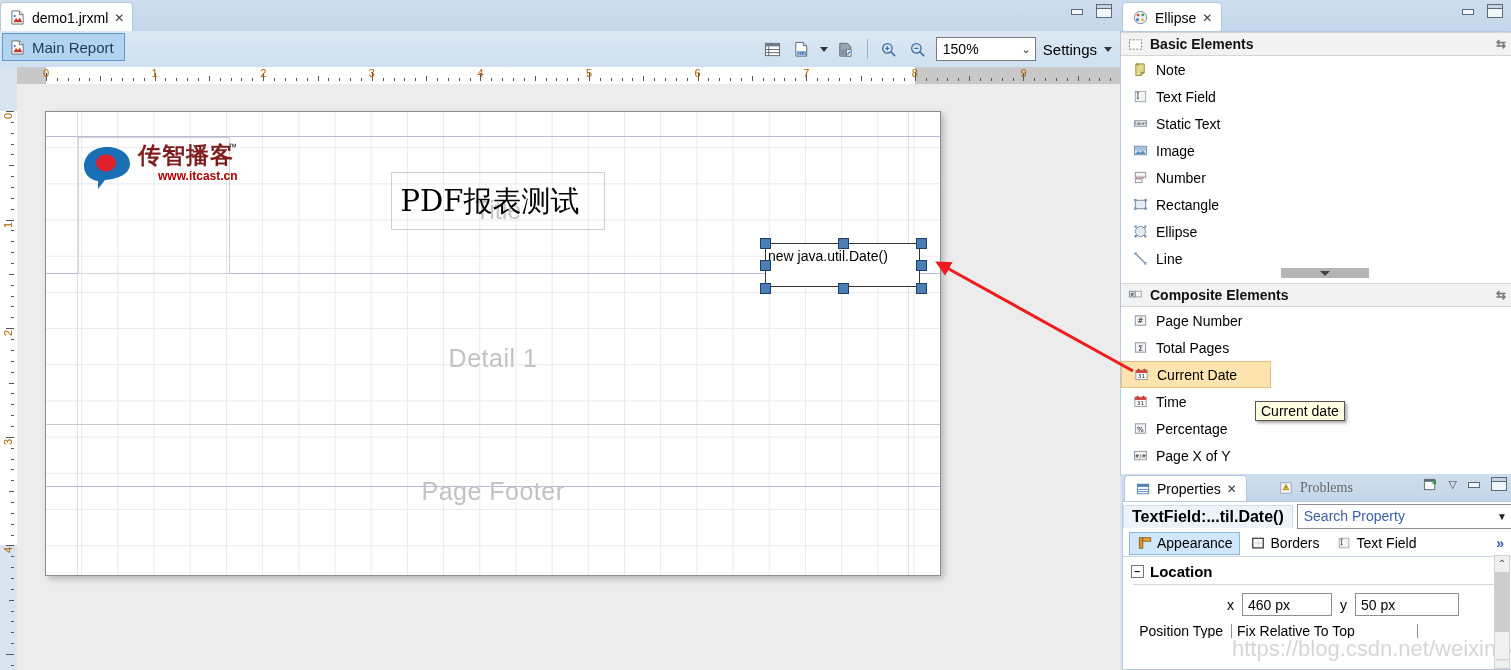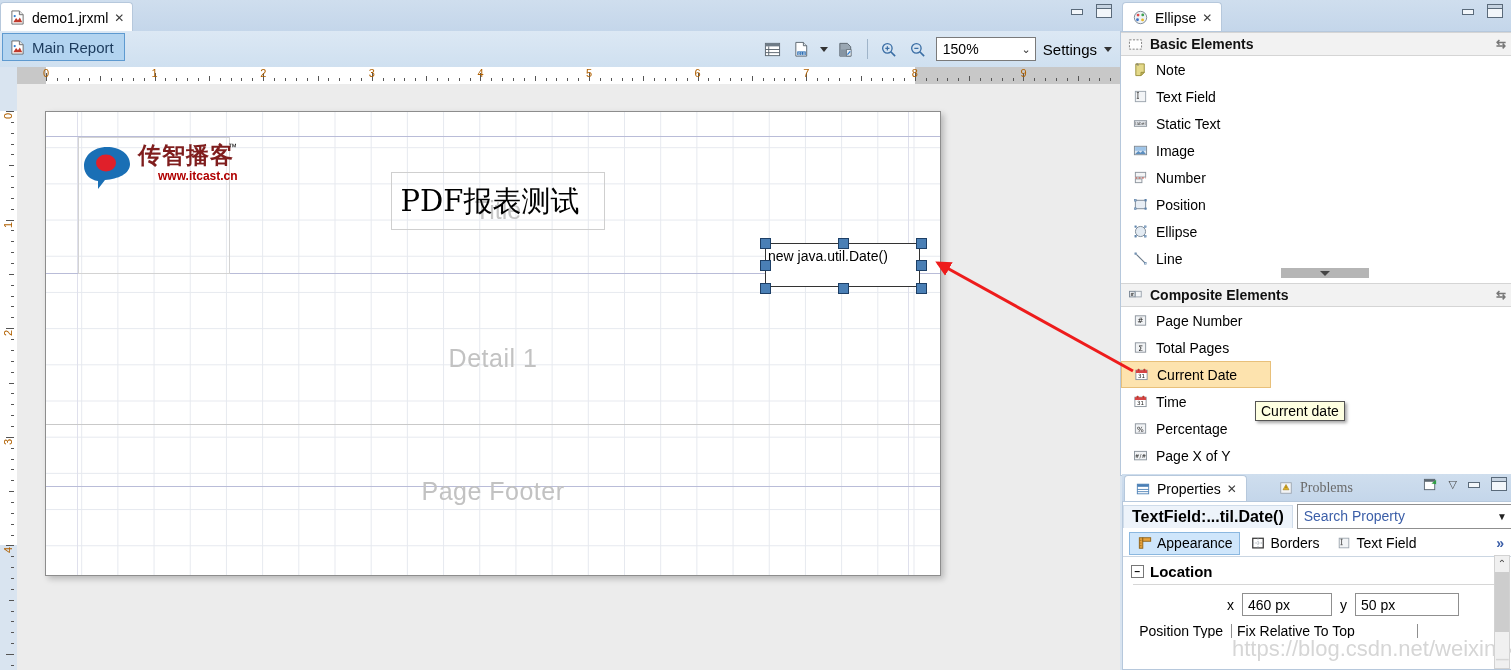--- a/index.html
+++ b/index.html
@@ -556,21 +556,21 @@
       <div class="pal-item">
         <span class="ico">
           <svg width="15" height="15" viewBox="0 0 16 16">
             <rect x="2.5" y="3.5" width="11" height="9" fill="#e8eef5" stroke="#7b8794"></rect>
             <rect x="1.6" y="2.6" width="1.8" height="1.8" fill="#9bb6d4" stroke="#5a7fa6" stroke-width=".6"></rect>
             <rect x="12.6" y="2.6" width="1.8" height="1.8" fill="#9bb6d4" stroke="#5a7fa6" stroke-width=".6"></rect>
             <rect x="1.6" y="11.6" width="1.8" height="1.8" fill="#9bb6d4" stroke="#5a7fa6" stroke-width=".6"></rect>
             <rect x="12.6" y="11.6" width="1.8" height="1.8" fill="#9bb6d4" stroke="#5a7fa6" stroke-width=".6"></rect>
           </svg>
         </span>
-        <span>Position</span>
+        <span>Rectangle</span>
       </div>
 
       <div class="pal-item">
         <span class="ico">
           <svg width="15" height="15" viewBox="0 0 16 16">
             <circle cx="8" cy="8" r="5.4" fill="#e3ebf3" stroke="#7b8794"></circle>
             <rect x="2" y="2" width="1.7" height="1.7" fill="#9bb6d4" stroke="#5a7fa6" stroke-width=".6"></rect>
             <rect x="12.3" y="2" width="1.7" height="1.7" fill="#9bb6d4" stroke="#5a7fa6" stroke-width=".6"></rect>
             <rect x="2" y="12.3" width="1.7" height="1.7" fill="#9bb6d4" stroke="#5a7fa6" stroke-width=".6"></rect>
             <rect x="12.3" y="12.3" width="1.7" height="1.7" fill="#9bb6d4" stroke="#5a7fa6" stroke-width=".6"></rect>

